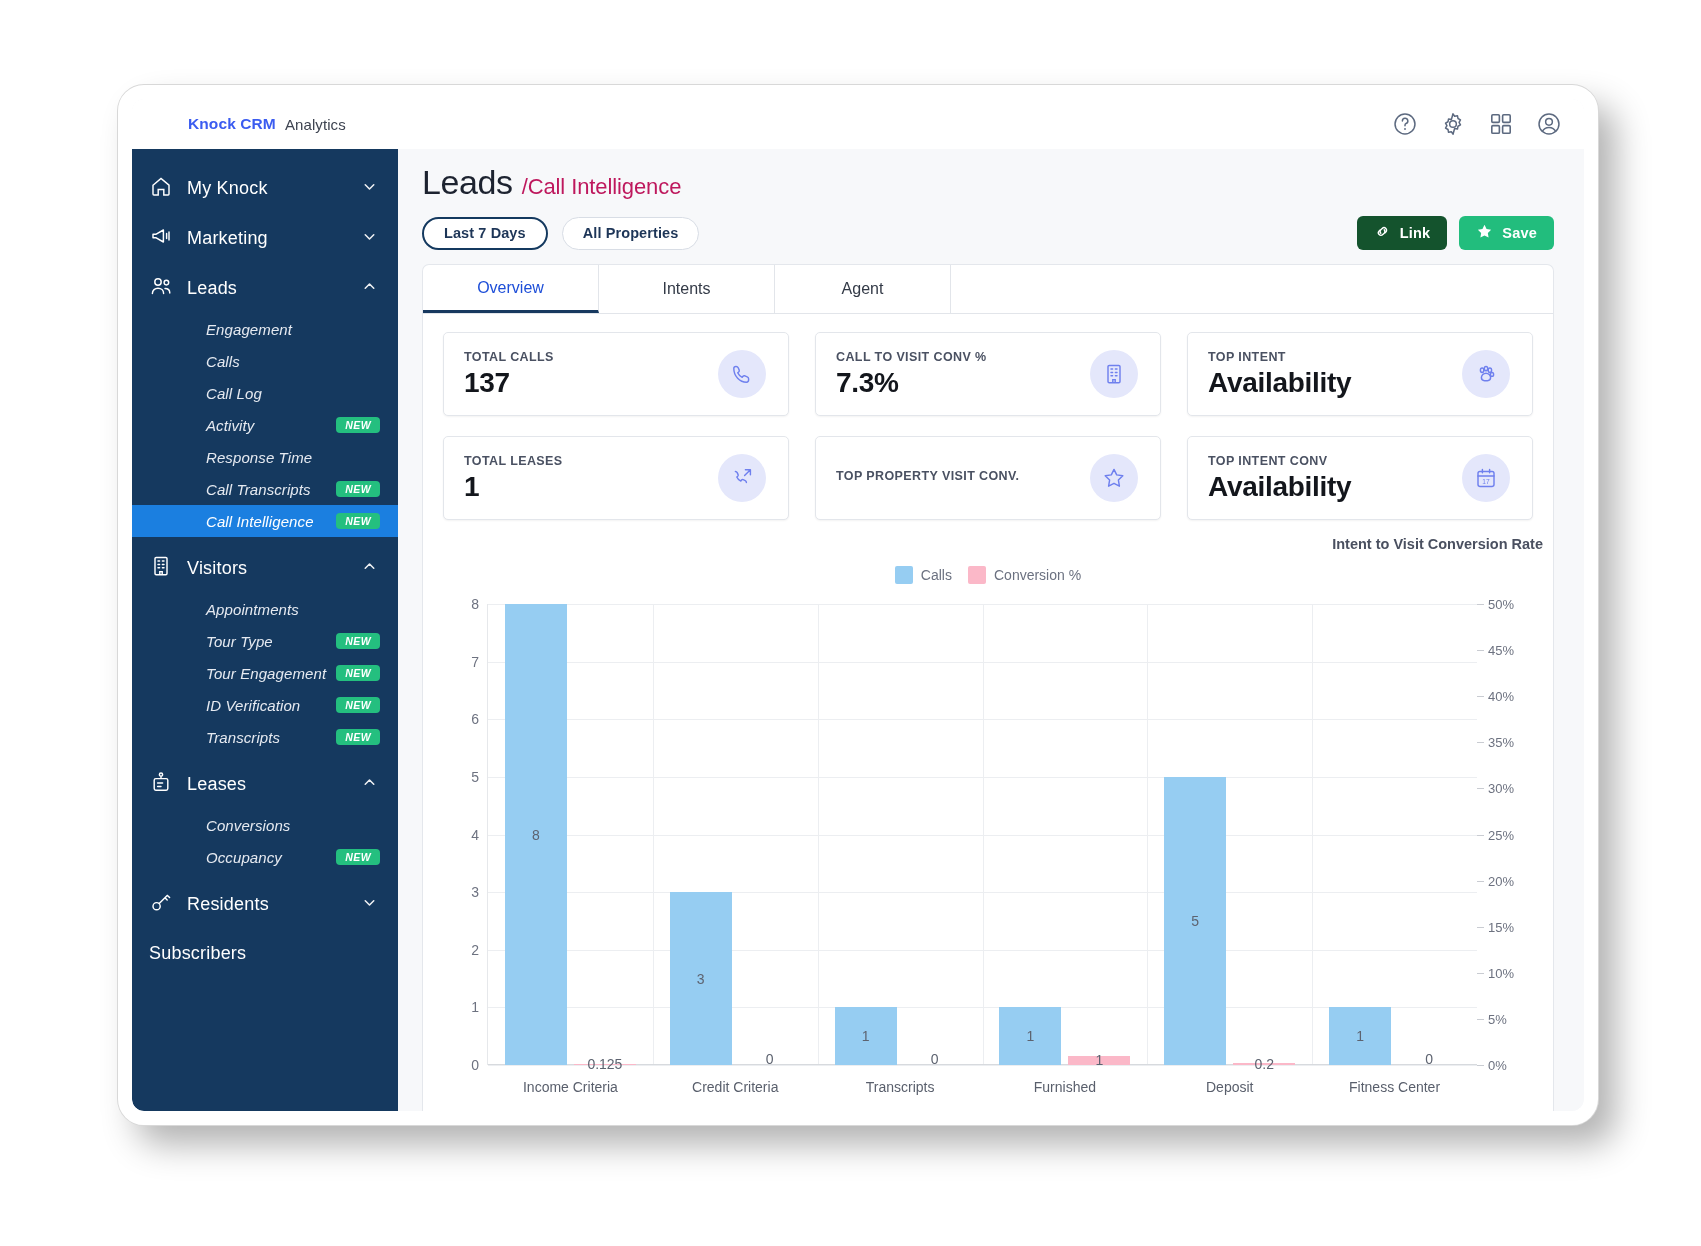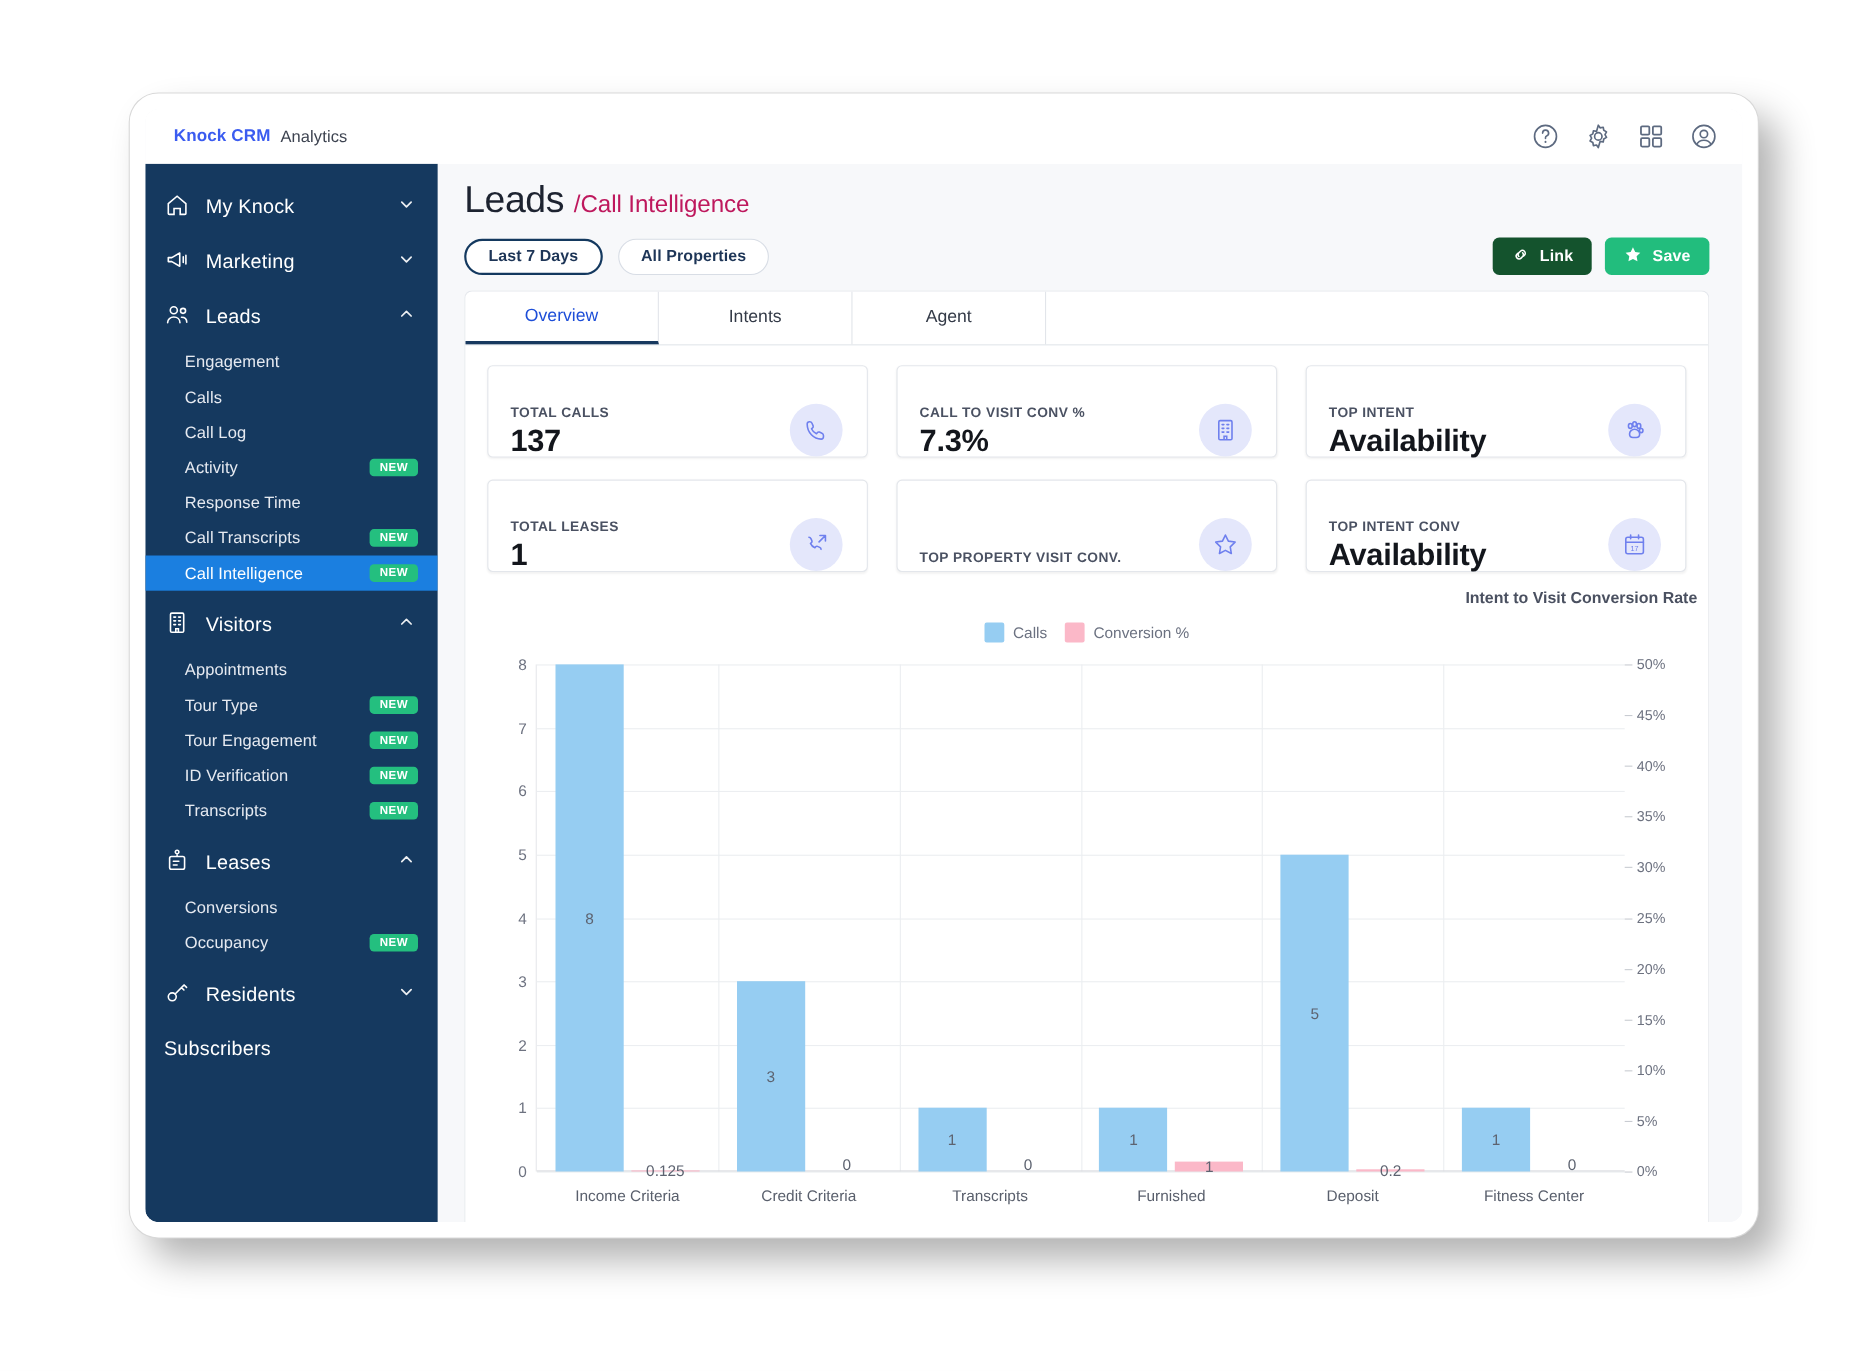--- a/index.html
+++ b/index.html
@@ -38,21 +38,21 @@
 
   
   .topbar {
     height: 50px;
     background: #ffffff;
     display: flex;
     align-items: center;
     padding: 0 22px 0 26px;
     flex: 0 0 50px;
   }
-  .brand { font-size: 15.5px; font-weight: 700; color: #3b5cf0; letter-spacing: .1px; }
+  .brand { font-size: 15.5px; font-weight: 700; color: #3b5cf0; letter-spacing: .1px; margin-left: 30px; }
   .brand-sub { font-size: 15px; color: #3d4350; margin-left: 9px; letter-spacing: .1px; }
   .topbar-spacer { flex: 1; }
   .topbar-icons { display: flex; align-items: center; gap: 22px; }
   .ticon { width: 26px; height: 26px; color: #5d6a80; display: block; }
 
   
   .body { display: flex; flex: 1; min-height: 0; }
 
   
   .sidebar {
@@ -70,25 +70,26 @@
     cursor: pointer;
   }
   .nav-group .gicon { width: 24px; height: 24px; flex: 0 0 24px; color: #fff; margin-right: 14px; }
   .nav-group .glabel { font-size: 18px; font-weight: 400; letter-spacing: .2px; flex: 1; }
   .chev { width: 17px; height: 17px; color: #ffffff; opacity: .92; }
   .chev.up { transform: rotate(180deg); }
 
   .nav-item {
     display: flex; align-items: center;
     height: 32px;
-    padding: 0 18px 0 36px;
+    padding: 0 18px 0 74px;
     font-size: 15px;
     color: #e6eaf1;
     cursor: pointer;
     letter-spacing: .1px;
+    font-style: italic;
   }
   .nav-item.active { background: #1b7fe0; color: #ffffff; }
   .nav-item .ni-label { flex: 1; }
   .badge-new {
     background: #24bf7f;
     color: #ffffff;
     font-size: 10.5px;
     font-weight: 700;
     letter-spacing: .4px;
     border-radius: 4px;
@@ -168,21 +169,21 @@
   .kpis { padding: 18px 20px 0 20px; }
   .kpi-row { display: flex; gap: 26px; }
   .kpi-row + .kpi-row { margin-top: 20px; }
   .kpi {
     flex: 1;
     height: 84px;
     background: #ffffff;
     border: 1px solid #e3e6eb;
     border-radius: 5px;
     box-shadow: 0 1px 2px rgba(0,0,0,0.05);
-    display: flex; align-items: flex-end;
+    display: flex; align-items: center;
     padding: 0 22px 0 20px;
   }
   .kpi-text { flex: 1; min-width: 0; }
   .kpi-label {
     font-size: 12.5px; font-weight: 700; letter-spacing: .4px;
     color: #4a5162; text-transform: uppercase;
   }
   .kpi-value {
     font-size: 28px; font-weight: 700; color: #13161c; margin-top: 4px;
     letter-spacing: -.3px; line-height: 1.05;

